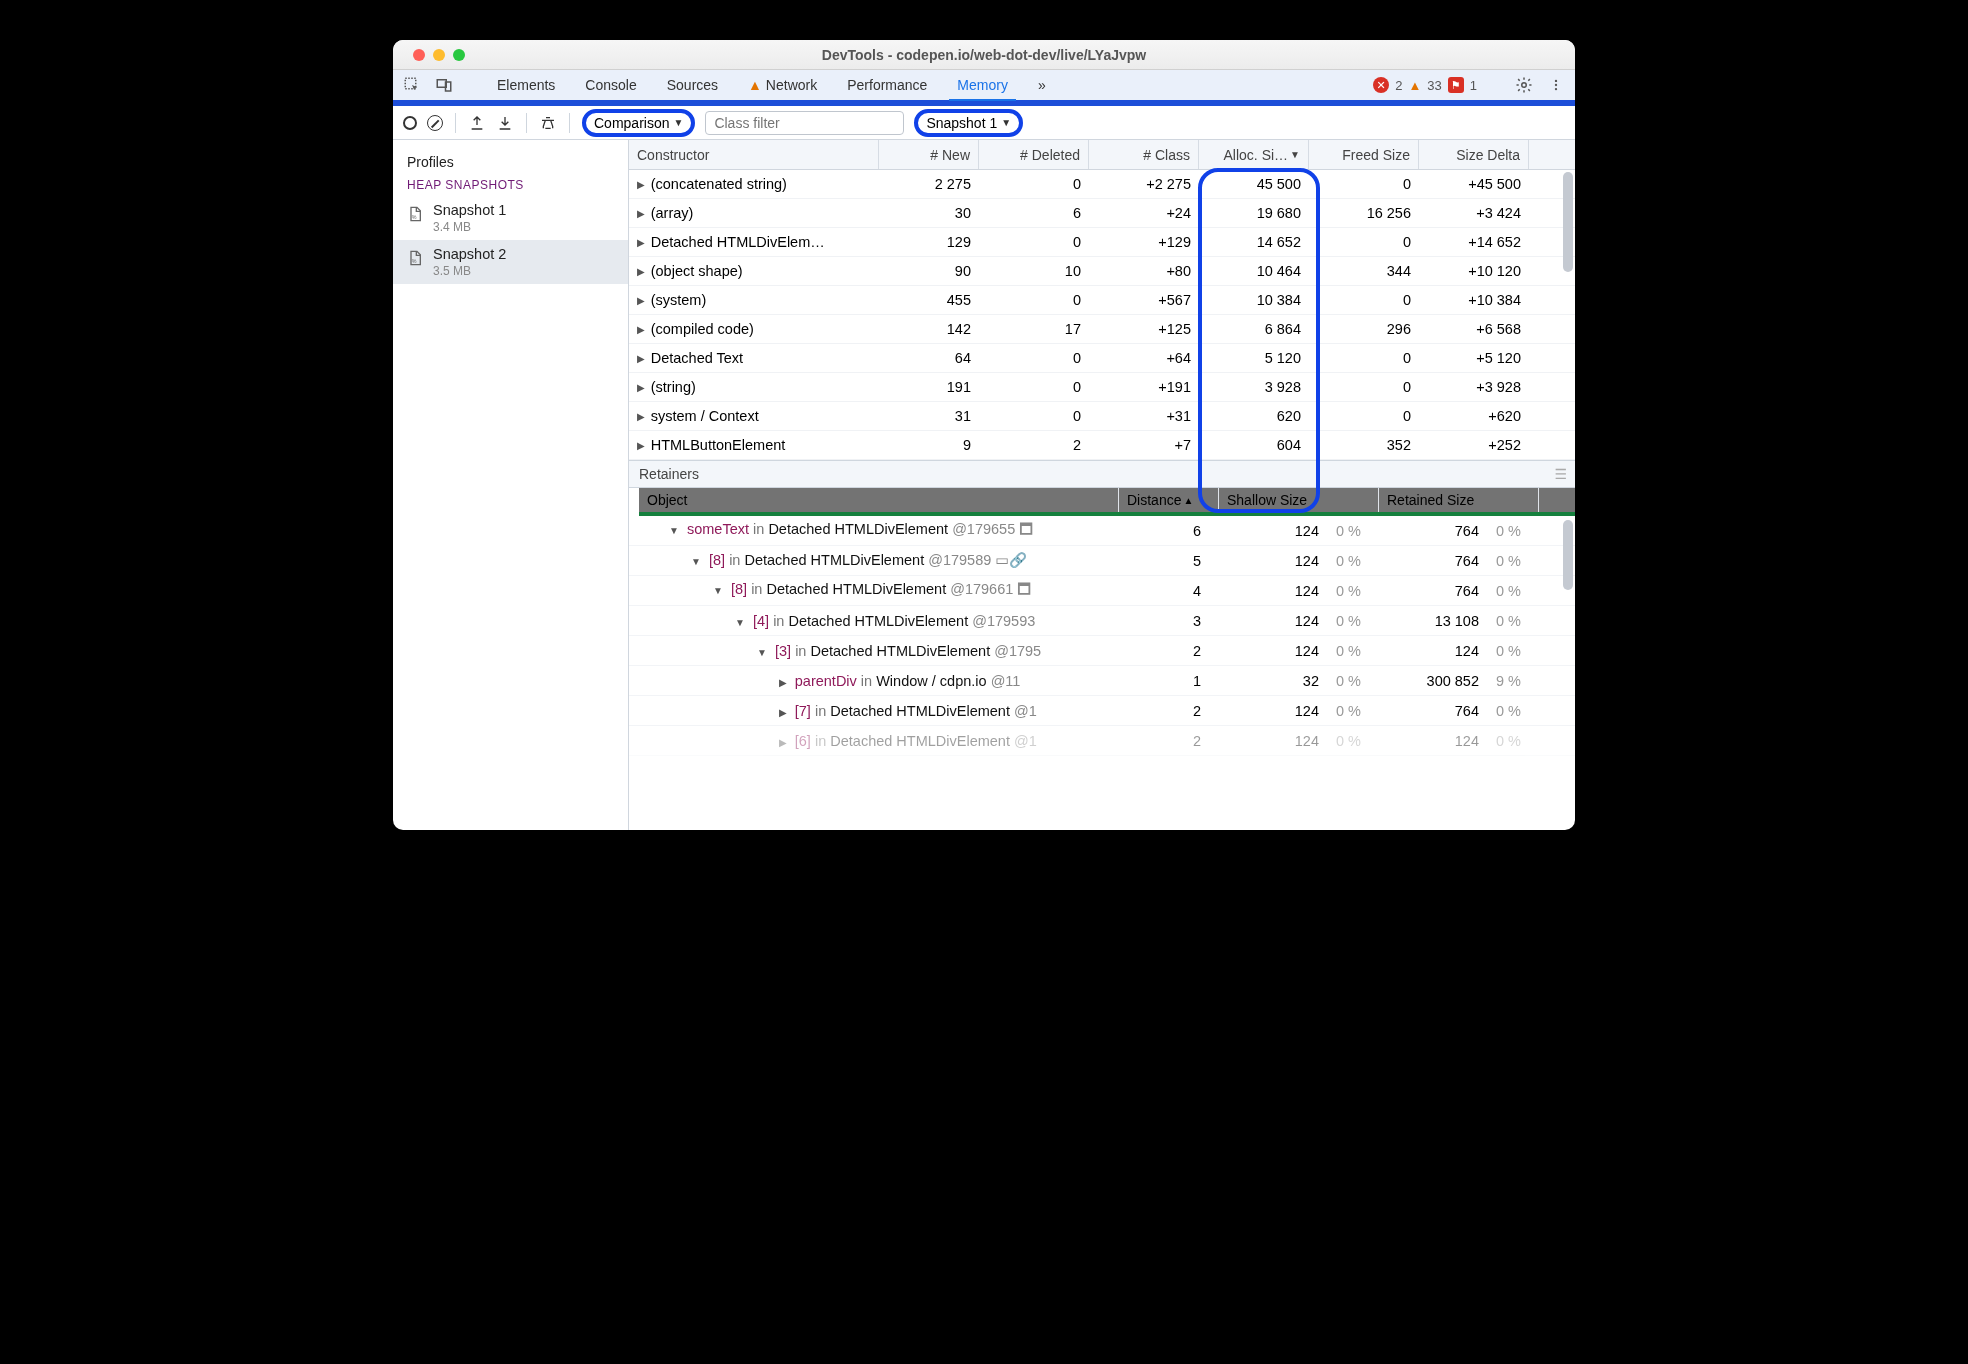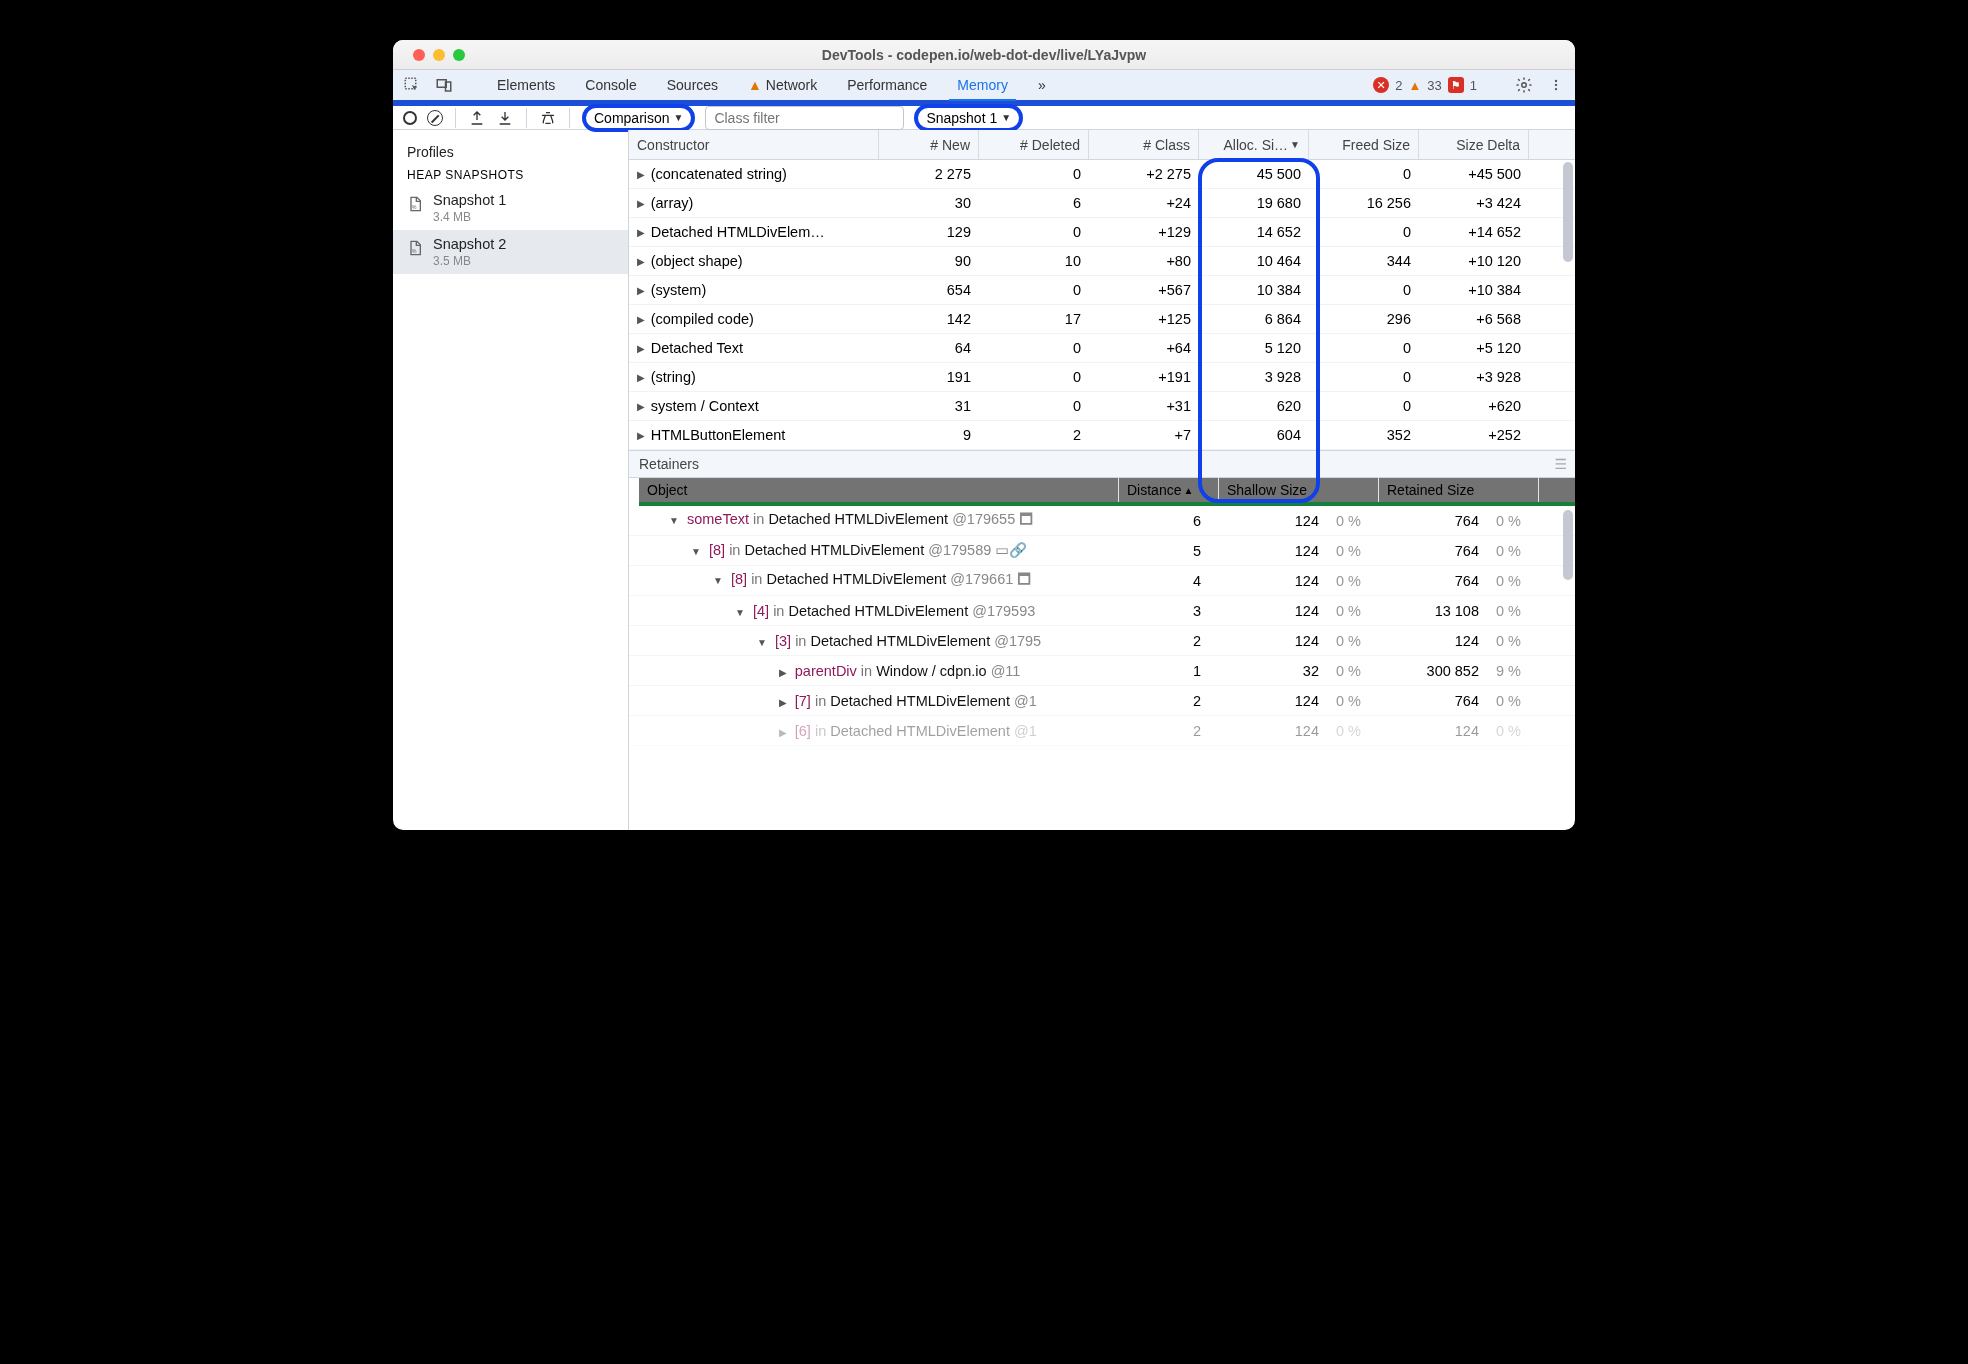--- a/index.html
+++ b/index.html
@@ -22,36 +22,36 @@
   .tab.active { color: #1a73e8; border-bottom: 2px solid #1a73e8; padding-bottom: 6px; margin-bottom: -4px; }
   .spacer { flex: 1; }
   .warn-tri { color: #e37400; }
   .badge-circle { display:inline-flex; align-items:center; justify-content:center; width:16px; height:16px; border-radius:50%; font-size:11px; color:#fff; }
   .badge-red { background:#d93025; }
   .badge-msg { background:#d93025; border-radius:3px; }
   .status-cluster { display:flex; align-items:center; gap:6px; font-size:13px; color:#555; }
   .gear, .kebab { color:#555; }
 
   
-  .toolbar { height: 24px; display:flex; align-items:center; padding: 0 10px; gap: 10px; border-bottom:1px solid #d0d6de; font-size:14px; }
+  .toolbar { height: 34px; display:flex; align-items:center; padding: 0 10px; gap: 10px; border-bottom:1px solid #d0d6de; font-size:14px; }
   .toolbar .record-dot { width:14px; height:14px; border:2px solid #333; border-radius:50%; display:inline-block; }
   .toolbar .circle-slash { width:16px; height:16px; border:1.5px solid #333; border-radius:50%; position:relative; }
   .toolbar .circle-slash::after { content:""; position:absolute; left:2px; right:2px; top:50%; height:1.5px; background:#333; transform:rotate(-45deg); }
   .vbar { width:1px; height:20px; background:#cfd6de; margin:0 2px; }
   .pill { border:4px solid #1041e8; border-radius:16px; padding:2px 8px; display:flex; align-items:center; gap:4px; cursor:pointer; }
   .select-caret { font-size:10px; color:#333; }
   .class-filter { flex:0 0 180px; height:24px; border:1px solid #c0c6ce; border-radius:4px; padding:0 8px; font-size:14px; color:#777; background:#fff; }
 
   
   .main { flex:1; display:flex; min-height:0; }
 
   
   .sidebar { width:236px; border-right:1px solid #d0d6de; display:flex; flex-direction:column; font-size:14px; padding-top:6px; }
   .sb-head { padding:8px 14px 4px; color:#222; }
-  .sb-sub { padding:4px 14px; font-size:12px; letter-spacing:0.5px; color:#000000; }
+  .sb-sub { padding:4px 14px; font-size:12px; letter-spacing:0.5px; color:#701a75; }
   .sb-item { display:flex; gap:10px; align-items:flex-start; padding:6px 14px; cursor:pointer; }
   .sb-item.active { background:#e6eaef; }
   .sb-item .sb-name { font-size:14.5px; color:#222; }
   .sb-item .sb-size { font-size:12px; color:#888; margin-top:2px; }
   .sb-page-icon { width:16px; height:20px; margin-top:2px; display:inline-block; }
 
   
   .rightpane { flex:1; display:flex; flex-direction:column; min-width:0; position:relative; }
   .grid-head, .grid-row { display:grid; grid-template-columns: 250px 100px 110px 110px 110px 110px 110px; align-items:center; }
   .grid-head { height:30px; background:#f3f6fa; border-bottom:1px solid #d0d6de; font-size:14px; color:#444; }
@@ -279,21 +279,21 @@
     <div class="gc right">+80</div>
     <div class="gc right">10 464</div>
     <div class="gc right">344</div>
     <div class="gc right">+10 120</div>
           </div>
           <div class="grid-row">
     <div class="gc constructor-cell">
               <span class="disc-tri">▶</span>
               <span>(system)</span>
             </div>
-    <div class="gc right">654</div>
+    <div class="gc right">455</div>
     <div class="gc right">0</div>
     <div class="gc right">+567</div>
     <div class="gc right">10 384</div>
     <div class="gc right">0</div>
     <div class="gc right">+10 384</div>
           </div>
           <div class="grid-row">
     <div class="gc constructor-cell">
               <span class="disc-tri">▶</span>
               <span>(compiled code)</span>

